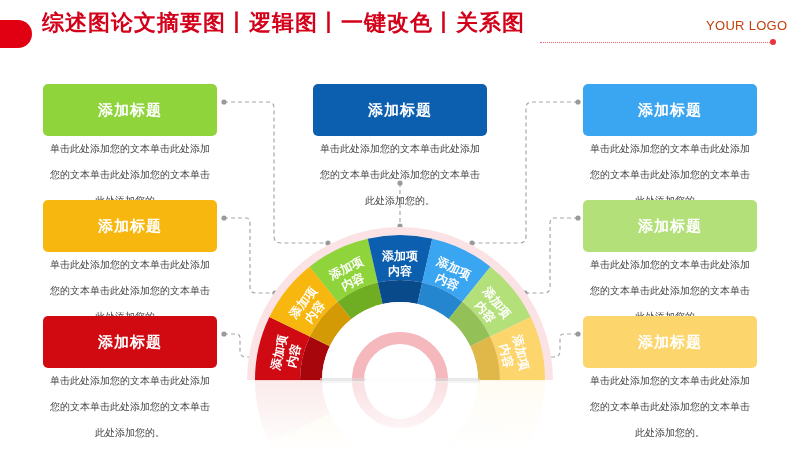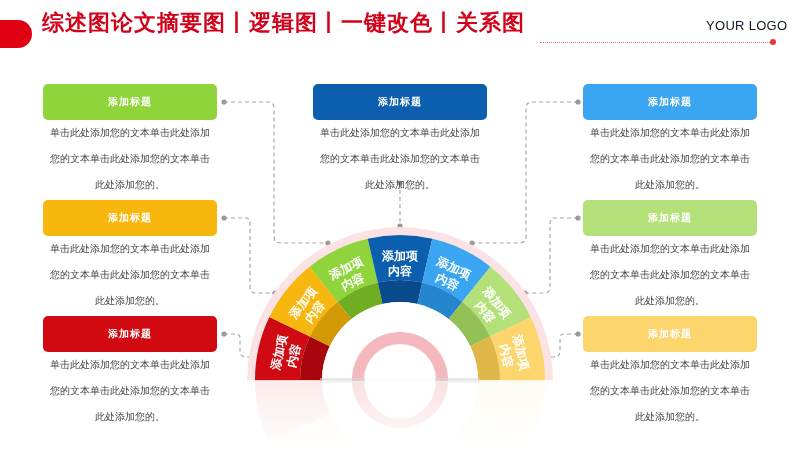--- a/index.html
+++ b/index.html
@@ -2,27 +2,27 @@
 <html><head>
 <meta charset="utf-8">
 <style>
   html, body { margin:0; padding:0; }
   body { width:800px; height:450px; background:#ffffff; position:relative; overflow:hidden;
          font-family: "DejaVu Sans", "Liberation Sans", sans-serif; }
   .title-pill { position:absolute; left:-14px; top:20px; width:46px; height:28px; background:#e00011;
                 border-radius:14px; }
   .title { position:absolute; left:42px; top:6px; font-size:22px; font-weight:bold; color:#d3001a;
            letter-spacing:1px; white-space:nowrap; line-height:34px; }
-  .logo { position:absolute; left:706px; top:18px; font-size:13px; color:#0f172a; font-family:"Liberation Sans", sans-serif; letter-spacing:0.3px; }
+  .logo { position:absolute; left:706px; top:18px; font-size:13px; color:#c2410c; font-family:"Liberation Sans", sans-serif; letter-spacing:0.3px; }
   .header-line { position:absolute; left:540px; top:42px; width:232px; border-top:1px dotted #ea6a70; }
   .header-dot { position:absolute; left:770px; top:39px; width:6px; height:6px; border-radius:50%; background:#e8353d; }
 
   .card { position:absolute; width:174px; }
-  .card-head { height:36px; border-radius:5px; display:flex; align-items:center; justify-content:center;
-               color:#fff; font-weight:bold; font-size:10px; letter-spacing:1px; }
+  .card-head { height:52px; border-radius:5px; display:flex; align-items:center; justify-content:center;
+               color:#fff; font-weight:bold; font-size:15px; letter-spacing:1px; }
   .card-body { font-size:10px; color:#444; line-height:26px; text-align:center;
                padding:0 4px; }
 
   svg.overlay { position:absolute; left:0; top:0; }
   .seg-label { font-size:12px; font-weight:bold; fill:#fff; }
 </style>
 </head>
 <body>
 
 <div class="title-pill"></div>

